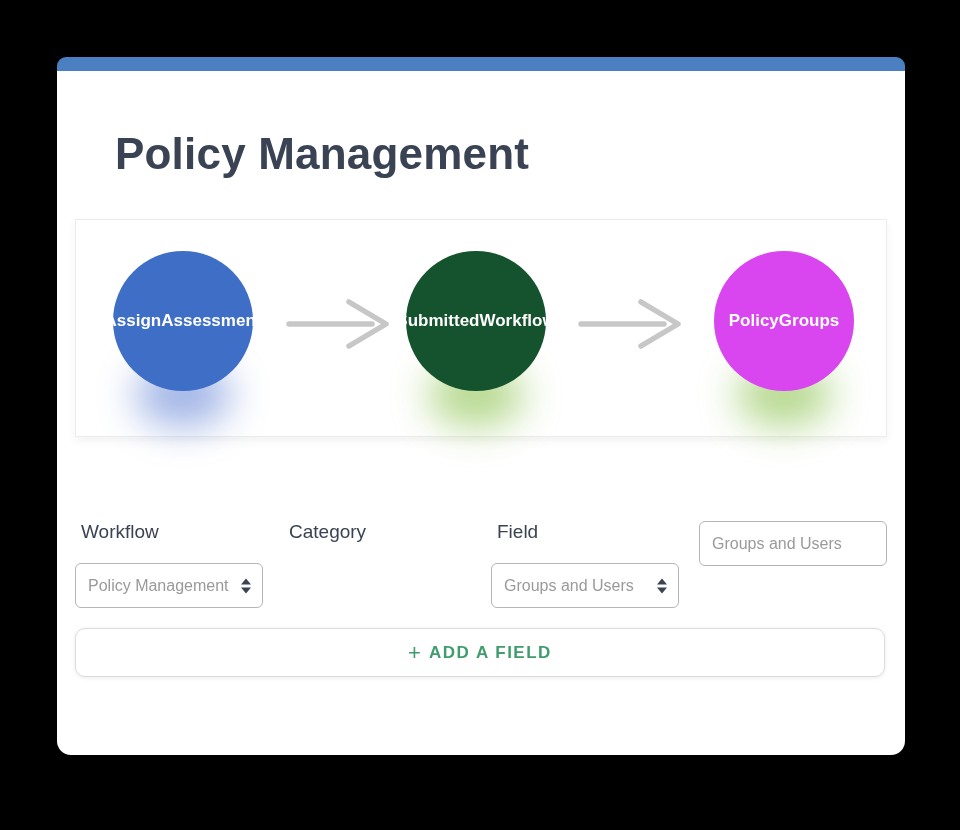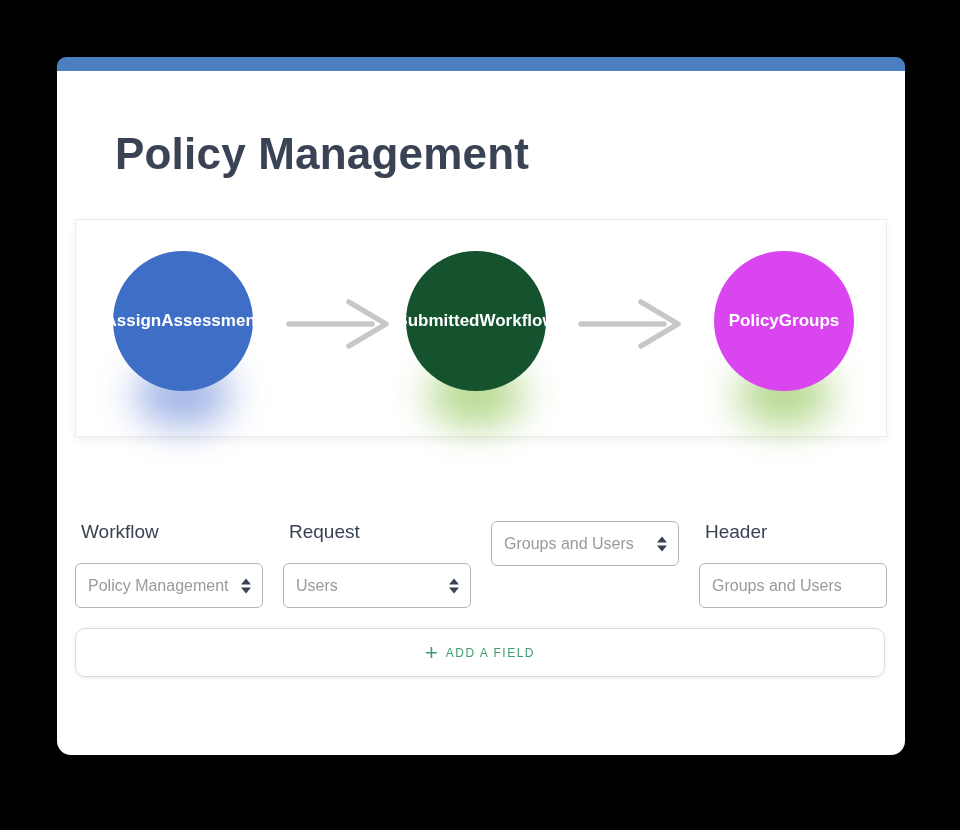--- a/index.html
+++ b/index.html
@@ -174,22 +174,22 @@
     cursor: pointer;
     font-family: "Liberation Sans", sans-serif;
   }
   .plus-glyph {
     font-size: 22px;
     font-weight: 400;
     margin-right: 8px;
     line-height: 1;
   }
   .add-field-label {
-    font-size: 12px;
-    font-weight: 400;
+    font-size: 17px;
+    font-weight: 700;
     letter-spacing: 1.5px;
   }
 </style>
 </head>
 <body>
 
 <div class="card">
 
   <div class="topbar" style="background: rgb(74, 127, 194);"></div>
 
@@ -240,42 +240,35 @@
       <div class="select-box">
         <span class="select-value">Policy Management</span>
         <span class="spinner">
           <span class="tri-up"></span>
             <span class="tri-down"></span>
         </span>
       </div>
     </div>
 
     <div class="field-group">
-      <div class="field-label">Request</div>
-      <div class="select-box">
-        <span class="select-value">Users</span>
-        <span class="spinner">
-          <span class="tri-up"></span>
-            <span class="tri-down"></span>
-        </span>
-      </div>
-    </div>
-
-    <div class="field-group">
+      <div class="field-label">Category</div>
+    </div>
+
+    <div class="field-group">
+      <div class="field-label">Field</div>
       <div class="select-box">
         <span class="select-value">Groups and Users</span>
         <span class="spinner">
           <span class="tri-up"></span>
             <span class="tri-down"></span>
         </span>
       </div>
     </div>
 
     <div class="field-group">
-      <div class="field-label">Header</div>
       <input class="text-input" type="text" placeholder="Groups and Users" style="">
     </div>
 
   </div>
 
   <button class="add-field-btn" style="color: rgb(63, 157, 109);">
     <span class="plus-glyph">+</span>
     <span class="add-field-label">ADD A FIELD</span>
   </button>
 

